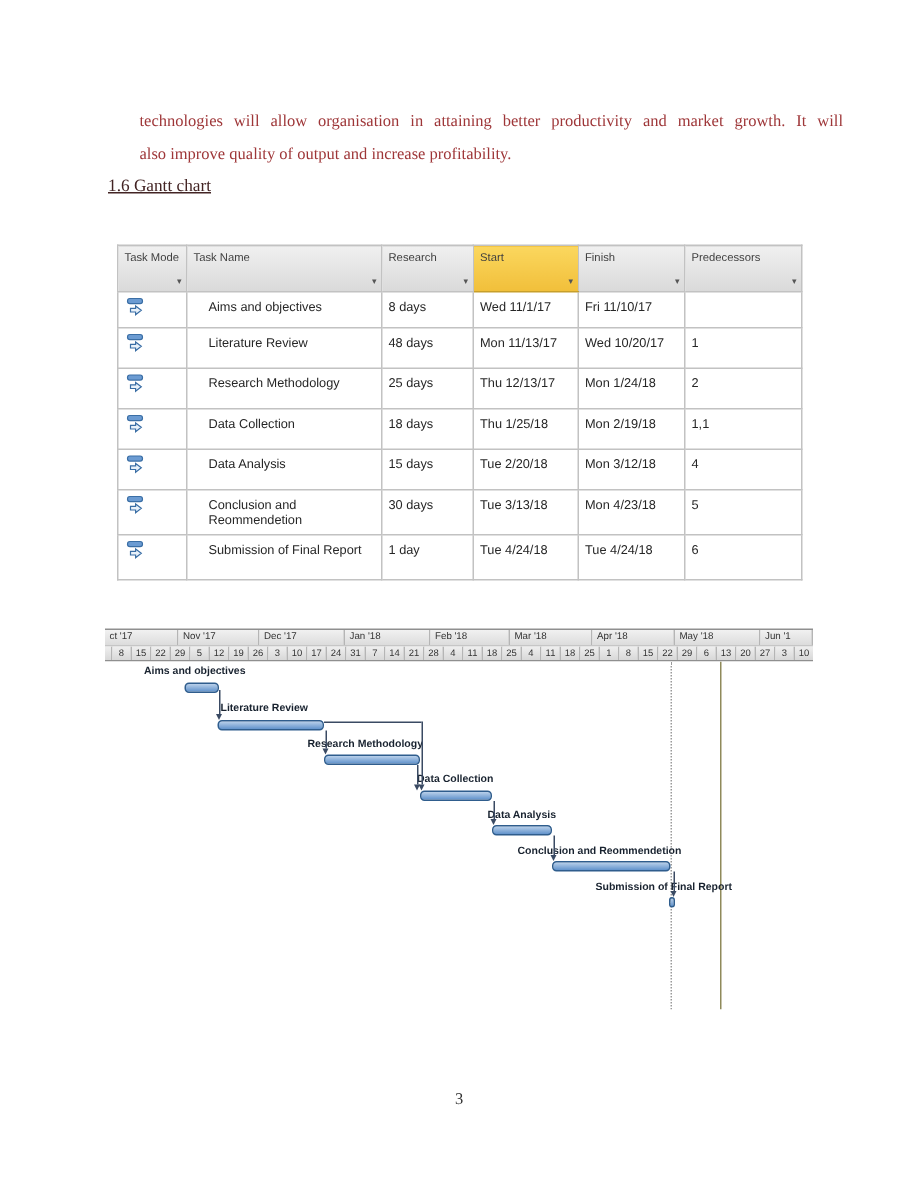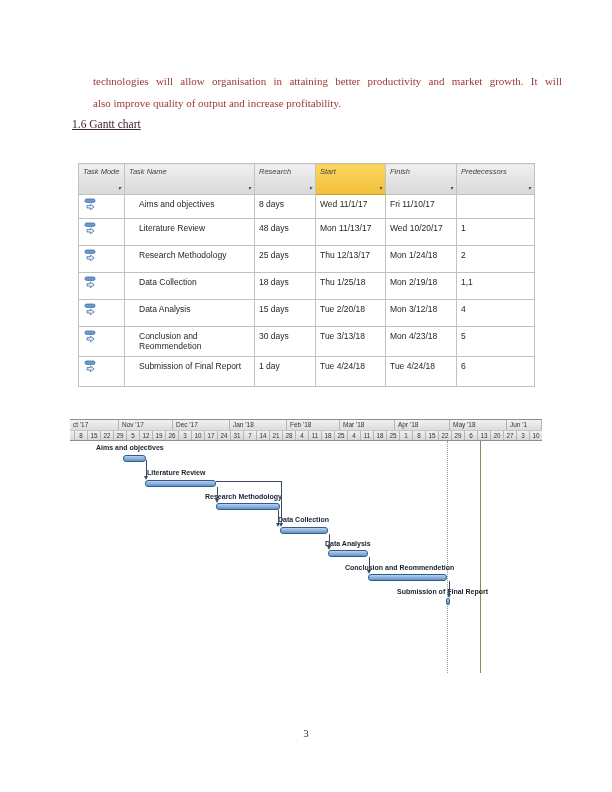--- a/index.html
+++ b/index.html
@@ -10,21 +10,21 @@
   #para{position:absolute;left:57px;top:70px;width:469px;color:#9e3638;
         font-family:"Liberation Serif",serif;font-size:11px;line-height:22px;margin-left:36px;}
   #para .l1{text-align:justify;text-align-last:justify;white-space:nowrap;}
   #heading{position:absolute;left:72px;top:118px;color:#432424;
         font-family:"Liberation Serif",serif;font-size:11.5px;text-decoration:underline;}
 
   
   #tasktable{position:absolute;left:78px;top:163px;border-collapse:collapse;table-layout:fixed;}
   #tasktable th,#tasktable td{border:1px solid #c2c2c2;overflow:hidden;}
   #tasktable th{background:linear-gradient(#f0f0f0,#d9d9d9);color:#3f3f3f;font-weight:normal;
-        font-size:7.5px;text-align:left;vertical-align:top;padding:3px 2px 2px 4px;position:relative;height:25px;font-style:italic;}
+        font-size:7.5px;text-align:left;vertical-align:top;padding:3px 2px 2px 4px;position:relative;height:25px;}
   #tasktable th.start-col{background:linear-gradient(#fbd75e,#f1bf3a);border-bottom-color:#c79f2b;}
   #tasktable th .filter{position:absolute;right:3px;bottom:3px;font-size:6px;color:#555;}
   #tasktable td{background:#ffffff;color:#262626;font-size:8.5px;vertical-align:top;padding:4px 3px 2px 4px;}
   #tasktable td.name{padding-left:14px;}
   #tasktable td.mode{padding:3px 0 0 5px;}
 
   
   #gantt{position:absolute;left:70px;top:419px;width:472px;height:254px;}
   #g-months{display:flex;height:11px;border-top:1px solid #8f8f8f;box-sizing:border-box;}
   #g-months .m{box-sizing:border-box;border-right:1px solid #b5b5b5;background:linear-gradient(#f1f1f1,#dcdcdc);

